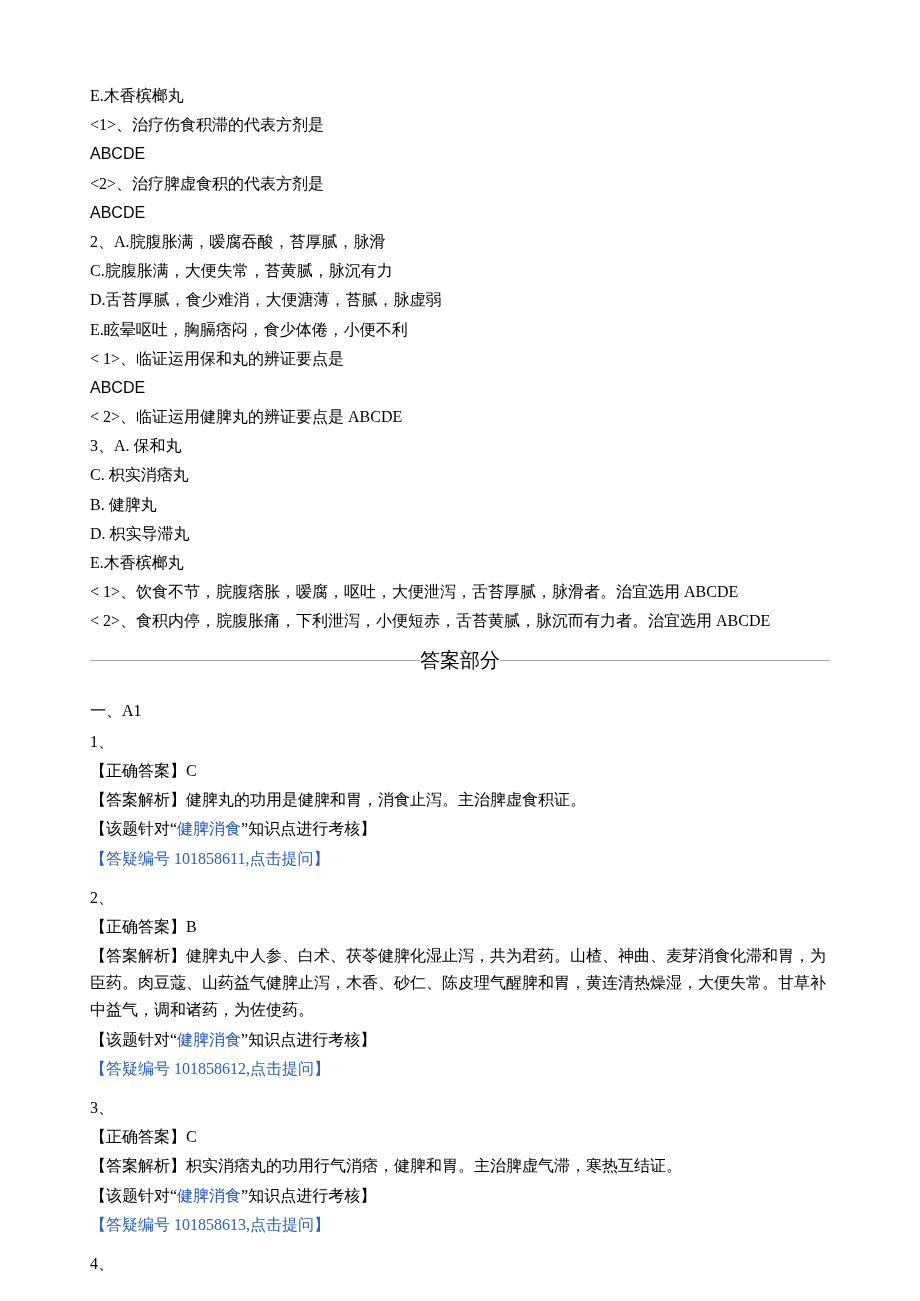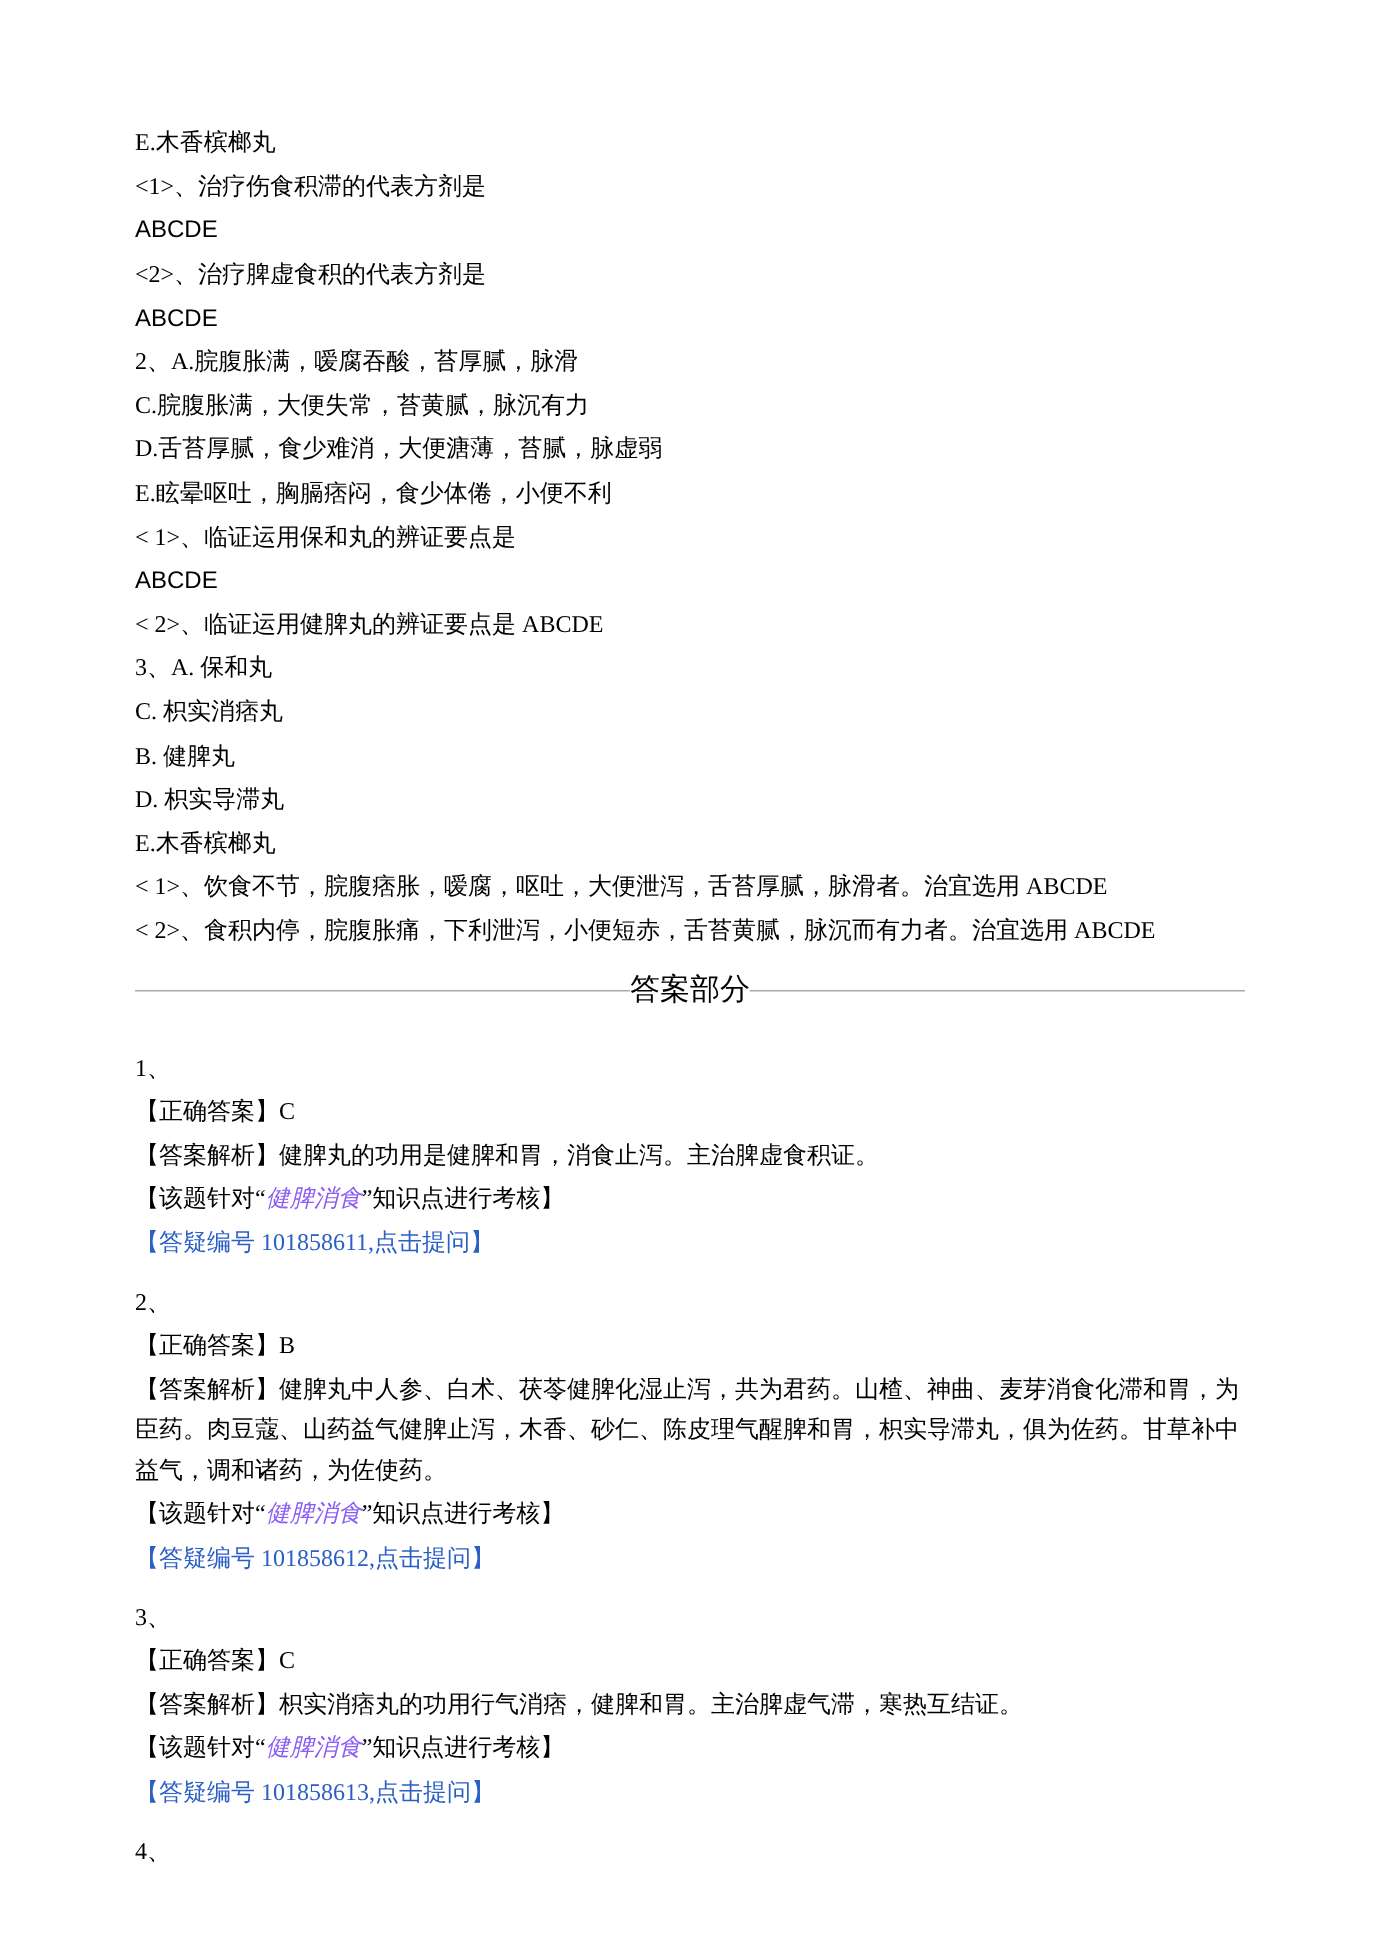--- a/index.html
+++ b/index.html
@@ -40,22 +40,21 @@
     top: 50%;
     width: calc(50% - 40px);
     border-top: 1px solid #aaa;
   }
   .section-title::before { left: 0; }
   .section-title::after { right: 0; }
   .ans-block {
     margin: 4px 0 12px 0;
   }
   .green {
-    color: #8b5cf6;
-    font-style: italic;
+    color: #1d4ed8;
   }
   .blue {
     color: #2b5fc5;
   }
   a.qa-link {
     color: #2b5fc5;
     text-decoration: none;
   }
 </style>
 </head>
@@ -81,33 +80,34 @@
 <div class="line bold">B. 健脾丸</div>
 <div class="line bold">D. 枳实导滞丸</div>
 <div class="line bold">E.木香槟榔丸</div>
 <div class="line">&lt;   1&gt;、饮食不节，脘腹痞胀，嗳腐，呕吐，大便泄泻，舌苔厚腻，脉滑者。治宜选用 ABCDE</div>
 <div class="line">&lt;   2&gt;、食积内停，脘腹胀痛，下利泄泻，小便短赤，舌苔黄腻，脉沉而有力者。治宜选用 ABCDE</div>
 
 <div class="section-title">答案部分</div>
 
 <div style="height:10px;"></div>
 
+<div class="line bold">一、A1</div>
 
 <div id="answers-container">
       <div class="ans-block">
         <div class="line">1、</div>
         <div class="line">【正确答案】C</div>
         <div class="line">【答案解析】健脾丸的功用是健脾和胃，消食止泻。主治脾虚食积证。</div>
         <div class="line"><span>【该题针对“</span><span class="green">健脾消食</span><span>”知识点进行考核】</span></div>
         <div class="line blue"><a class="qa-link" href="#">【答疑编号 101858611,点击提问】</a></div>
       </div>
       <div class="ans-block">
         <div class="line">2、</div>
         <div class="line">【正确答案】B</div>
-        <div class="line">【答案解析】健脾丸中人参、白术、茯苓健脾化湿止泻，共为君药。山楂、神曲、麦芽消食化滞和胃，为臣药。肉豆蔻、山药益气健脾止泻，木香、砂仁、陈皮理气醒脾和胃，枳实导滞丸，俱为佐药。甘草补中益气，调和诸药，为佐使药。</div>
+        <div class="line">【答案解析】健脾丸中人参、白术、茯苓健脾化湿止泻，共为君药。山楂、神曲、麦芽消食化滞和胃，为臣药。肉豆蔻、山药益气健脾止泻，木香、砂仁、陈皮理气醒脾和胃，黄连清热燥湿，大便失常。甘草补中益气，调和诸药，为佐使药。</div>
         <div class="line"><span>【该题针对“</span><span class="green">健脾消食</span><span>”知识点进行考核】</span></div>
         <div class="line blue"><a class="qa-link" href="#">【答疑编号 101858612,点击提问】</a></div>
       </div>
       <div class="ans-block">
         <div class="line">3、</div>
         <div class="line">【正确答案】C</div>
         <div class="line">【答案解析】枳实消痞丸的功用行气消痞，健脾和胃。主治脾虚气滞，寒热互结证。</div>
         <div class="line"><span>【该题针对“</span><span class="green">健脾消食</span><span>”知识点进行考核】</span></div>
         <div class="line blue"><a class="qa-link" href="#">【答疑编号 101858613,点击提问】</a></div>
       </div>

